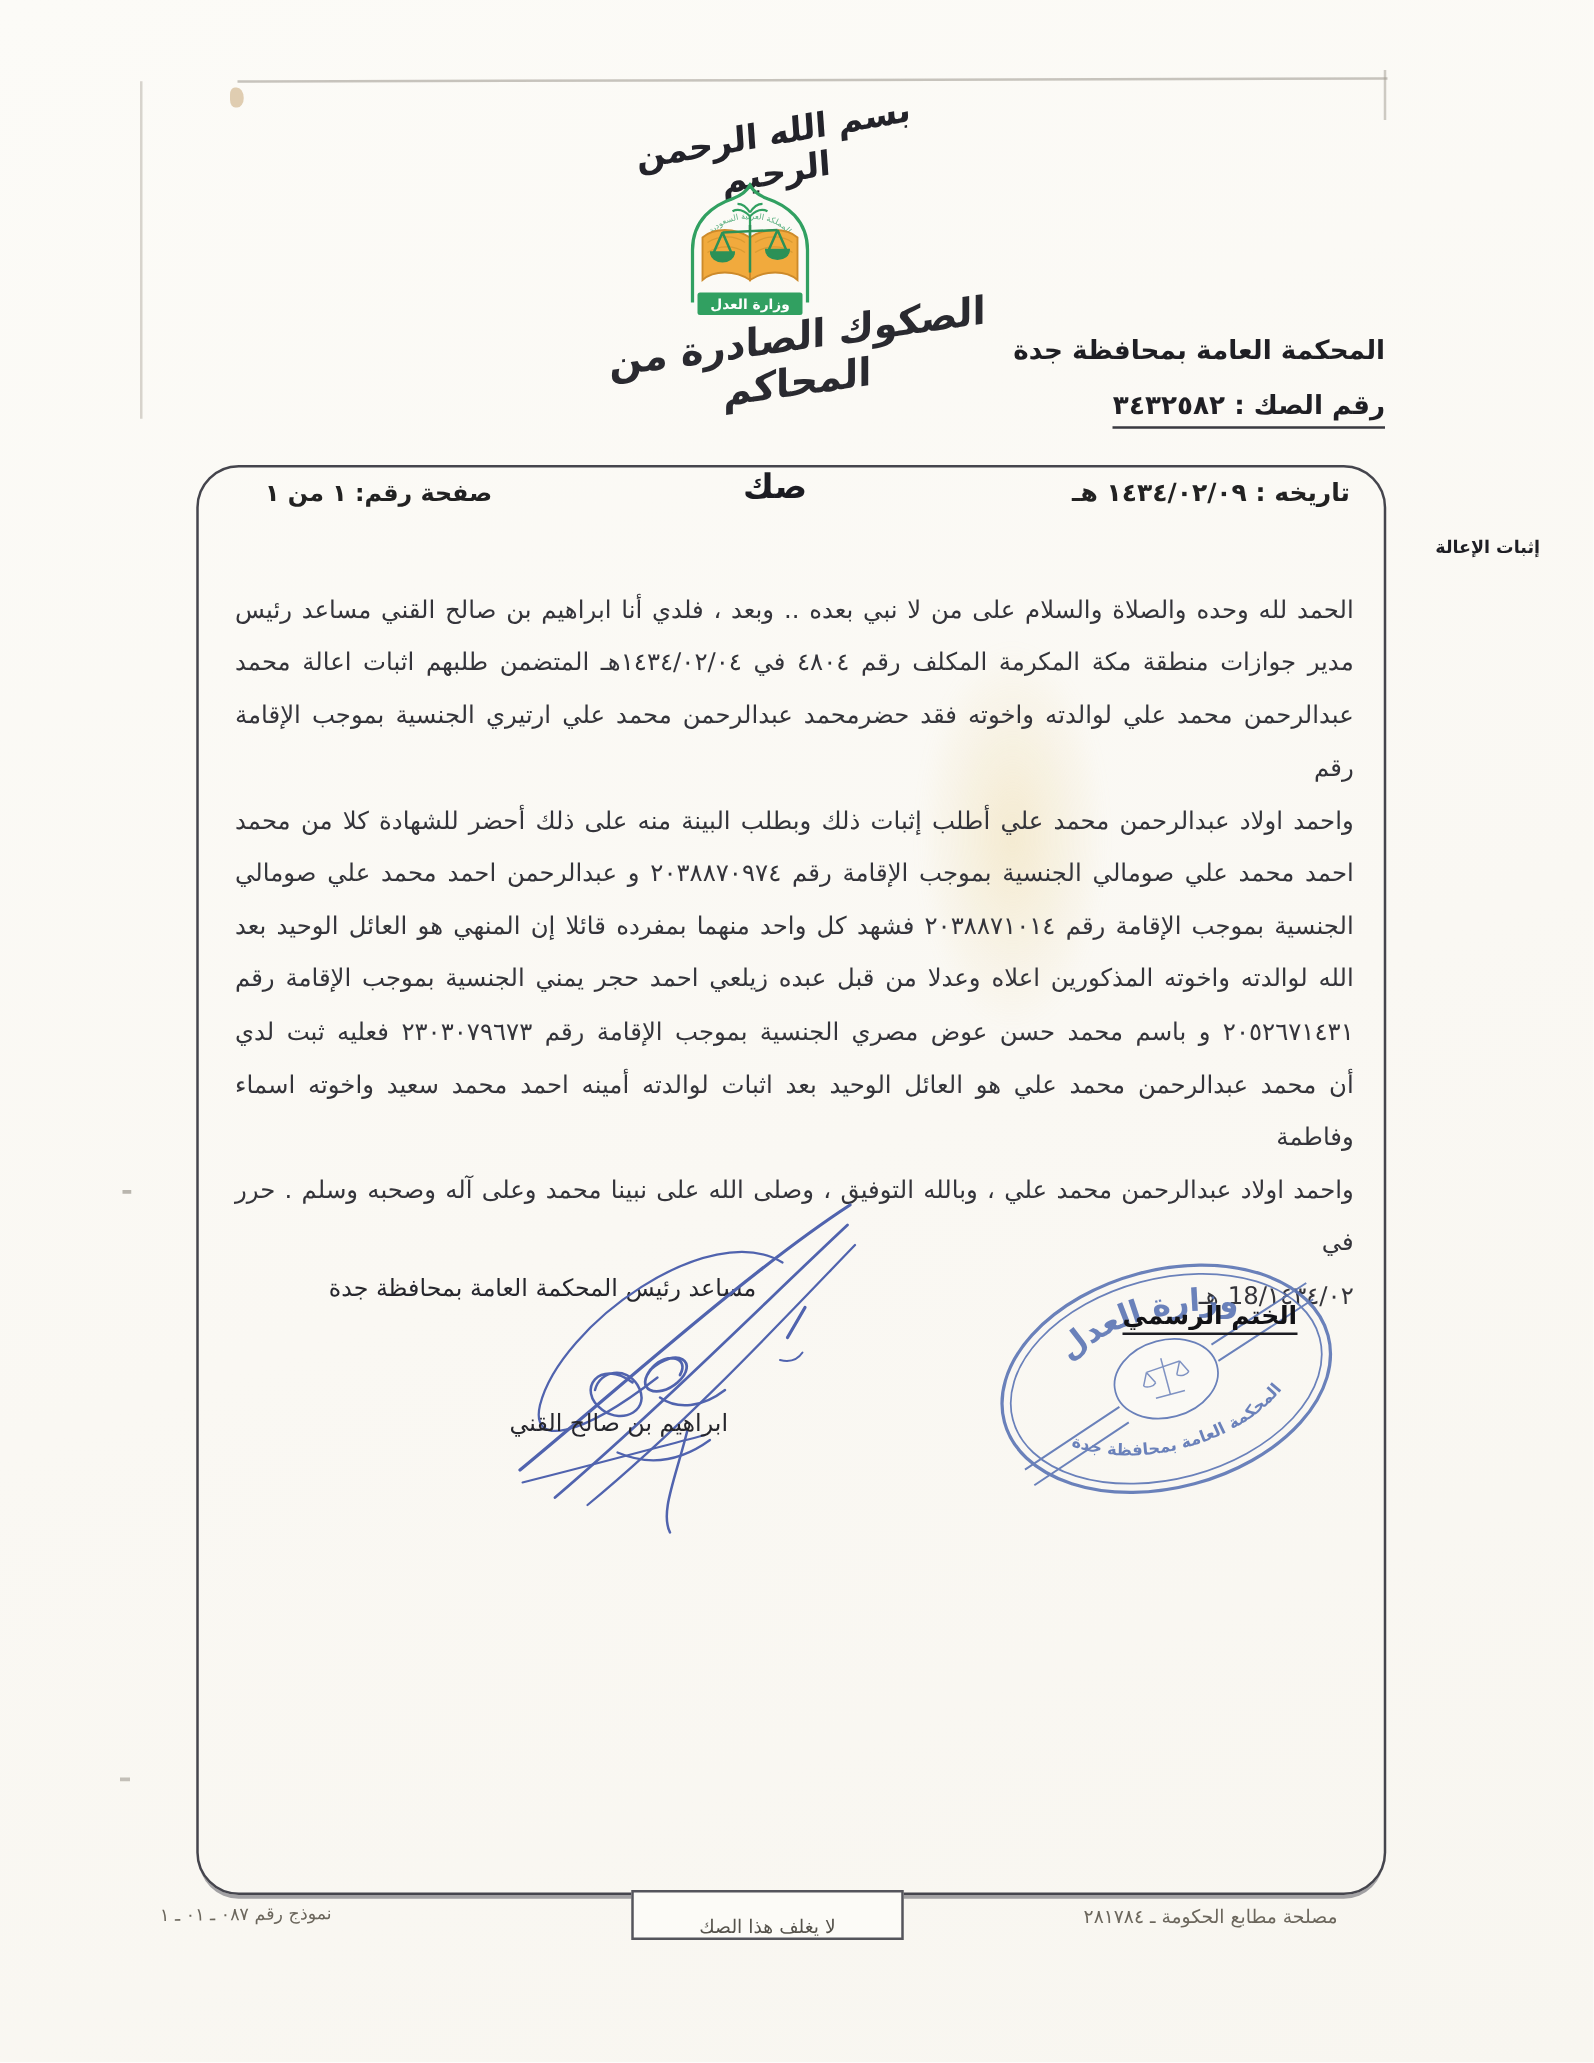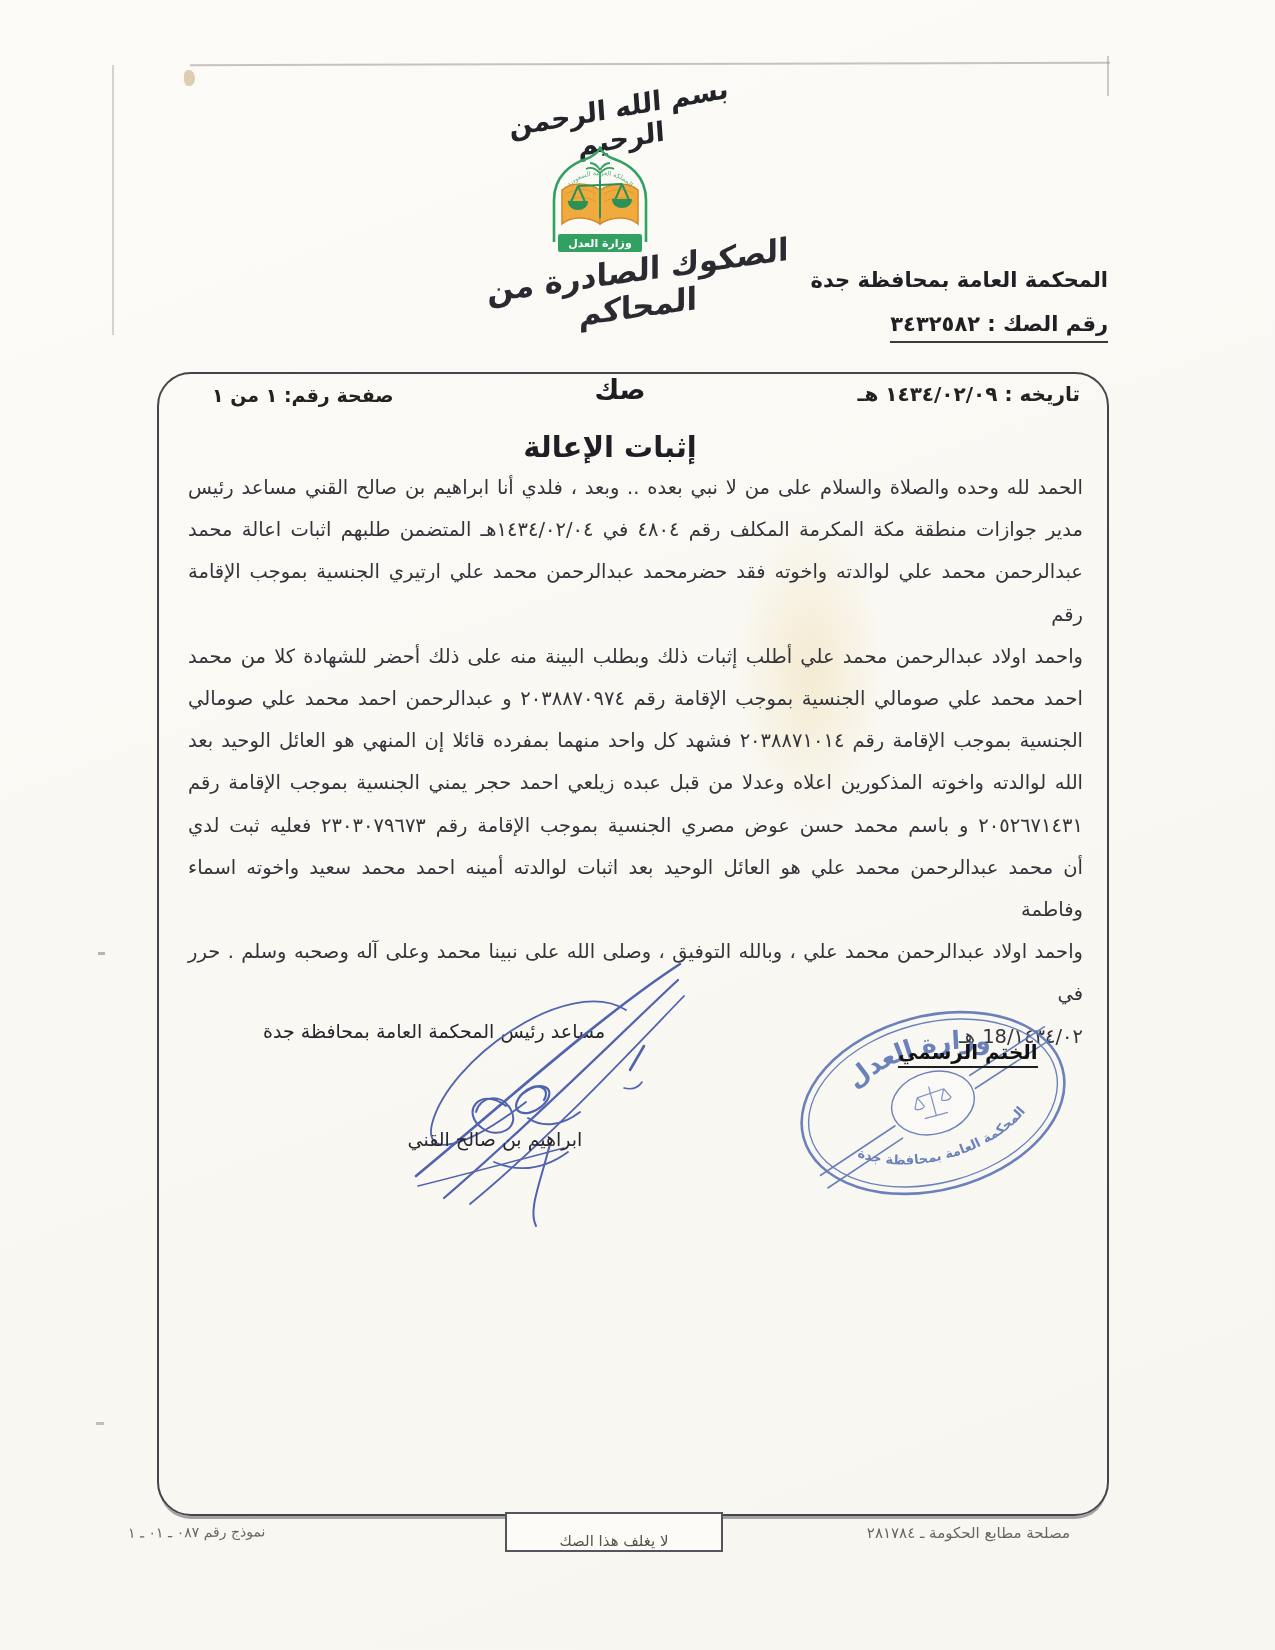--- a/index.html
+++ b/index.html
@@ -42,21 +42,21 @@
   
   .frame{
     position:absolute;left:157px;top:372px;width:948px;height:1140px;
     border:2.5px solid #45454d;border-radius:34px;
     box-shadow:0 5px 0 -2px rgba(75,75,85,.5);
     background:transparent;
   }
   .date-line{position:absolute;right:195px;top:382px;font-size:20px;font-weight:bold;direction:rtl;color:#222;}
   .doc-type{position:absolute;left:560px;top:374px;width:120px;text-align:center;font-size:27px;font-weight:bold;direction:rtl;color:#1c1c22;}
   .page-num{position:absolute;left:212px;top:384px;width:240px;font-size:19px;font-weight:bold;direction:rtl;text-align:left;color:#222;}
-  .doc-title{position:absolute;left:0;top:430px;width:1220px;text-align:center;font-size:29px;font-weight:bold;direction:rtl;color:#1e1e24;}
+  .doc-title{position:absolute;left:12px;top:430px;width:1220px;text-align:right;font-size:14px;font-weight:bold;direction:rtl;color:#1e1e24;}
   
   .body-text{
     position:absolute;right:192px;left:188px;top:467px;
     direction:rtl;font-size:19.5px;color:#34343a;
   }
   .bline{line-height:42.2px;text-align:justify;text-align-last:justify;word-spacing:1px;}
   .bline.last{text-align:right;text-align-last:right;}
   
   .sig-role{position:absolute;right:652px;top:1020px;width:360px;font-size:19px;direction:rtl;text-align:left;color:#26262c;}
   .sig-name{position:absolute;right:640px;top:1128px;width:280px;font-size:19px;direction:rtl;text-align:center;color:#26262c;}

